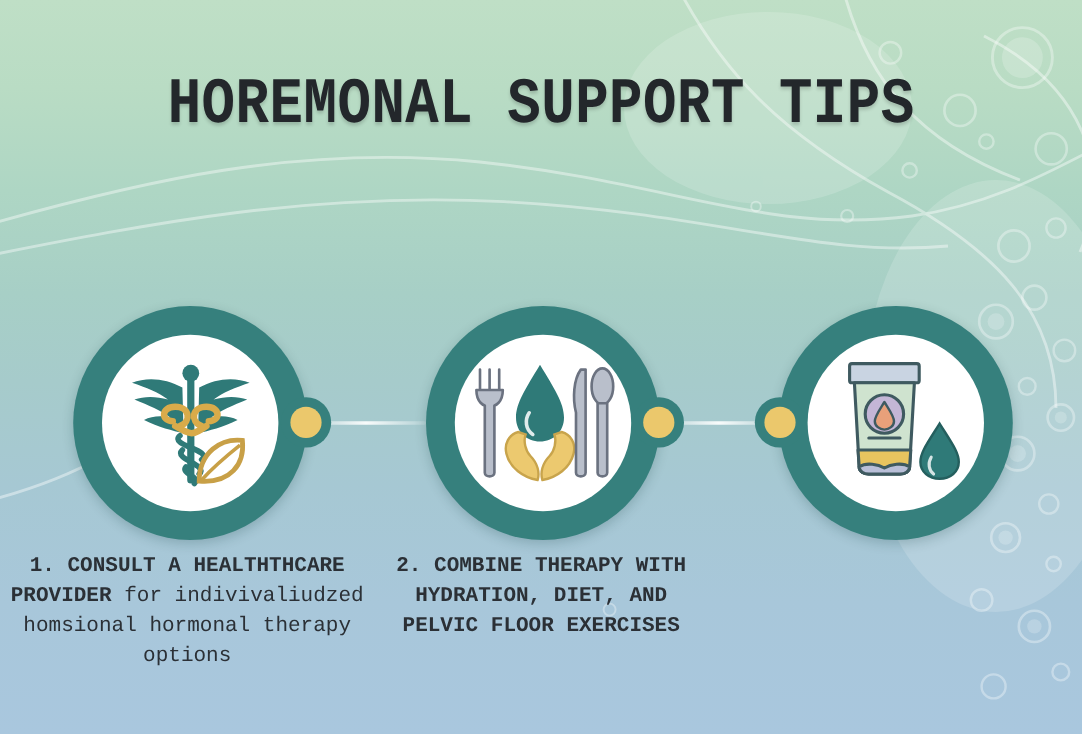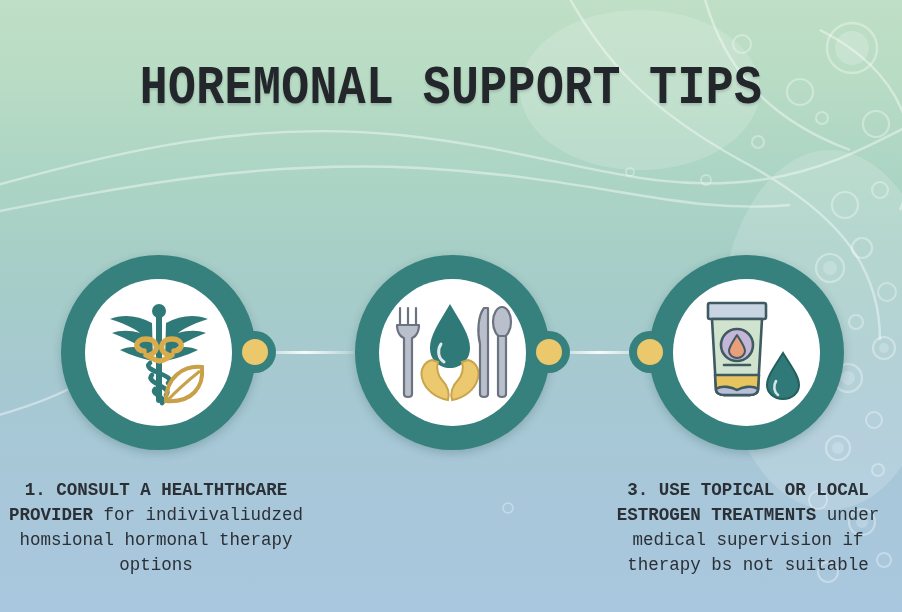--- a/index.html
+++ b/index.html
@@ -93,21 +93,21 @@
   .connector {
     position: absolute;
     height: 3px;
     top: 96px;
     background: linear-gradient(90deg, rgba(255,255,255,0.15), rgba(255,255,255,0.92), rgba(255,255,255,0.15));
     border-radius: 2px;
   }
   
   .captions {
     position: absolute;
-    top: 478px;
+    top: 460px;
     left: 0;
     width: 851px;
     height: 130px;
   }
   .caption {
     position: absolute;
     top: 0;
     text-align: center;
     font-size: 17.5px;
     line-height: 25px;
@@ -273,20 +273,20 @@
     </div>
 
   </div>
 
   <div class="captions">
 
     <div class="caption c1">
       <span class="lead">1. CONSULT A HEALTHTHCARE PROVIDER</span><span class="rest"> for indivivaliudzed homsional hormonal therapy options</span>
     </div>
 
-
-    <div class="caption c3">
-      <span class="lead">3. USE TOPICAL OR LOCAL ESTROGEN TREATMENTS</span><span class="rest"> under medical supervision if therapy bs not suitable</span>
-    </div>
+    <div class="caption c2">
+      <span class="lead">2. COMBINE THERAPY WITH HYDRATION, DIET, AND PELVIC FLOOR EXERCISES</span><span class="rest"></span>
+    </div>
+
 
   </div>
 
 </div>
 
 </body></html>

